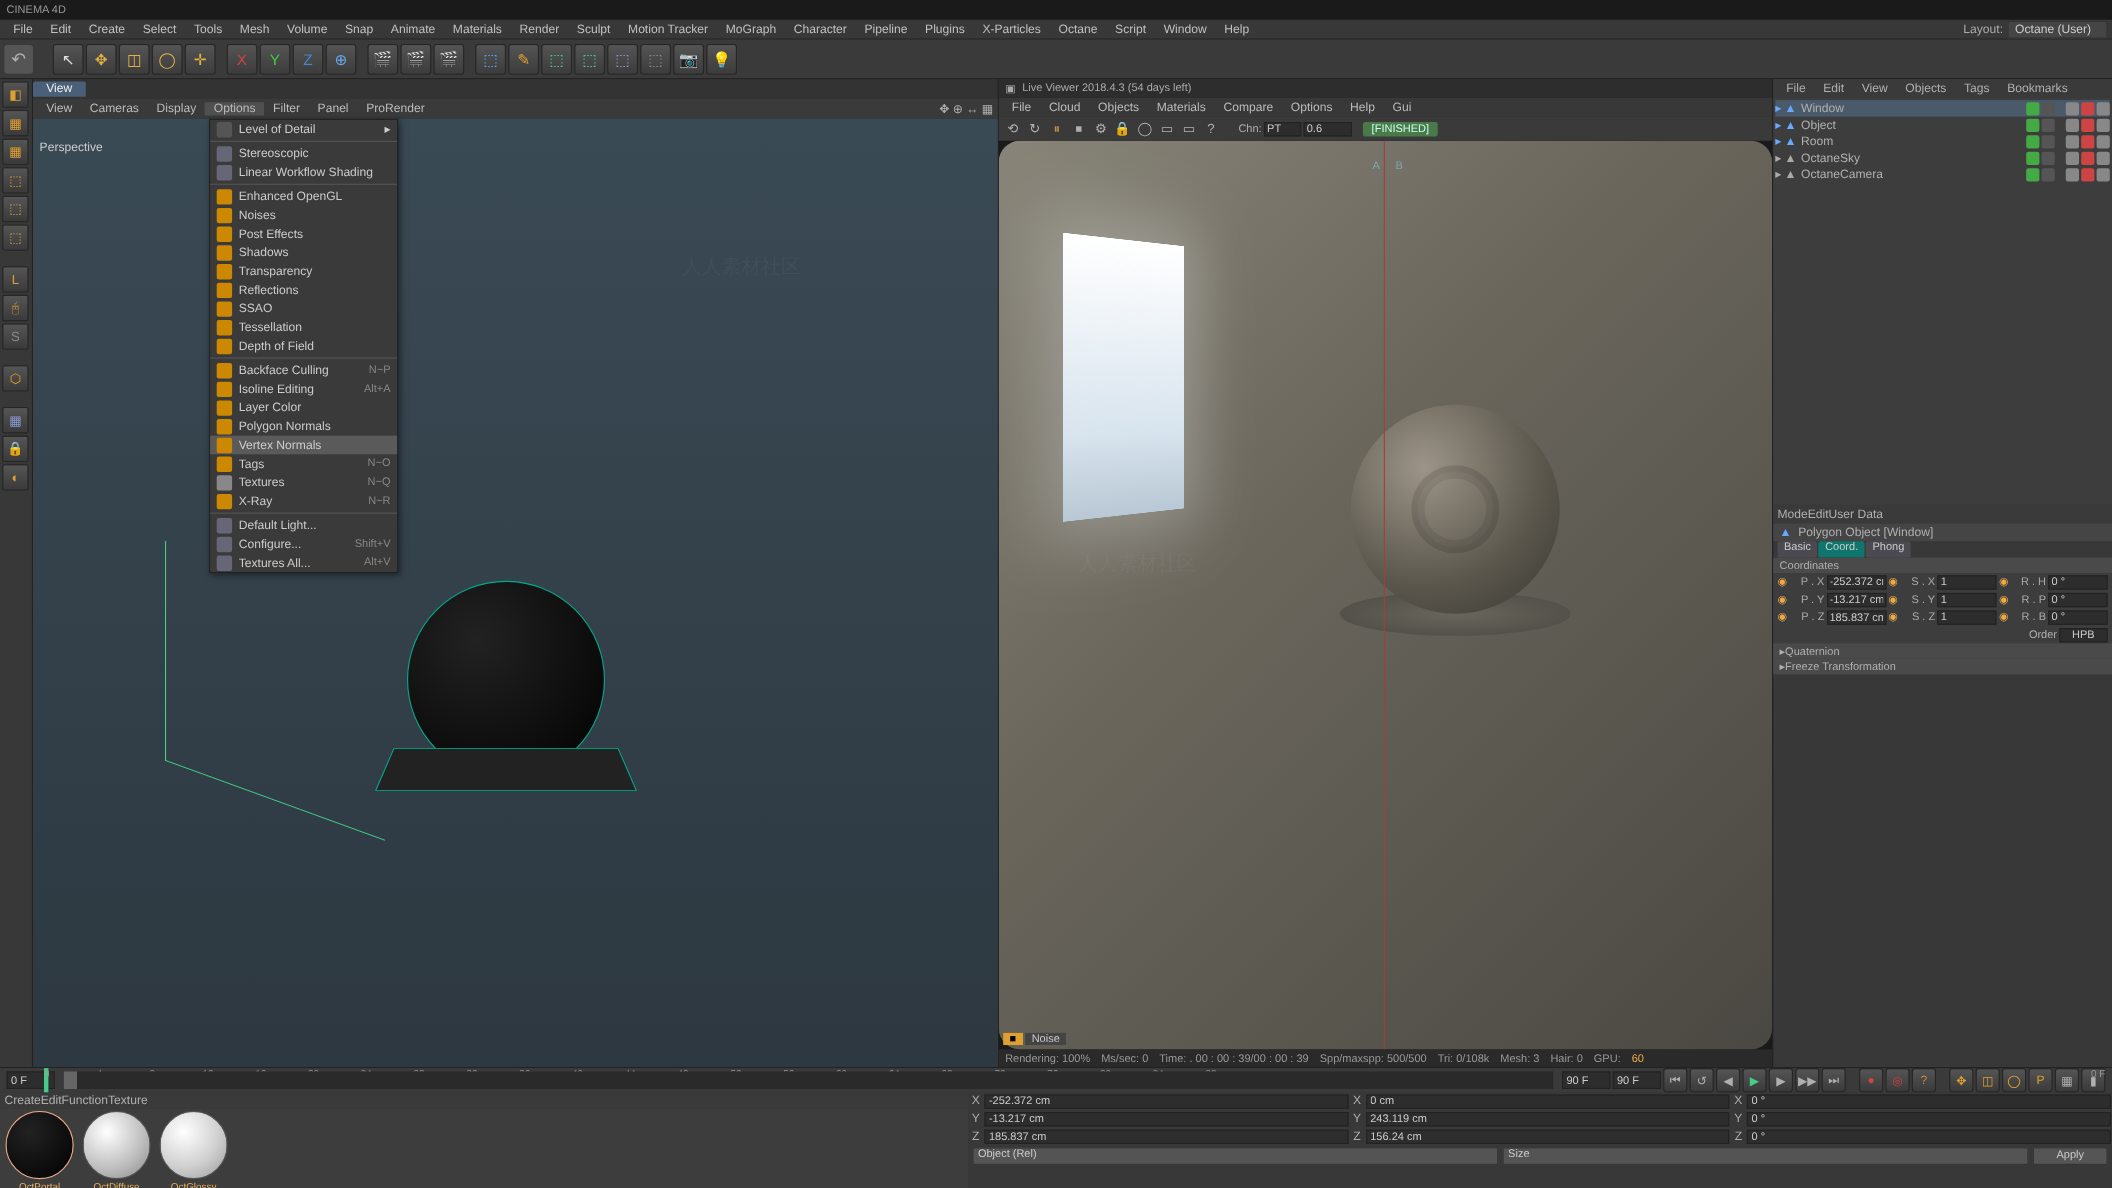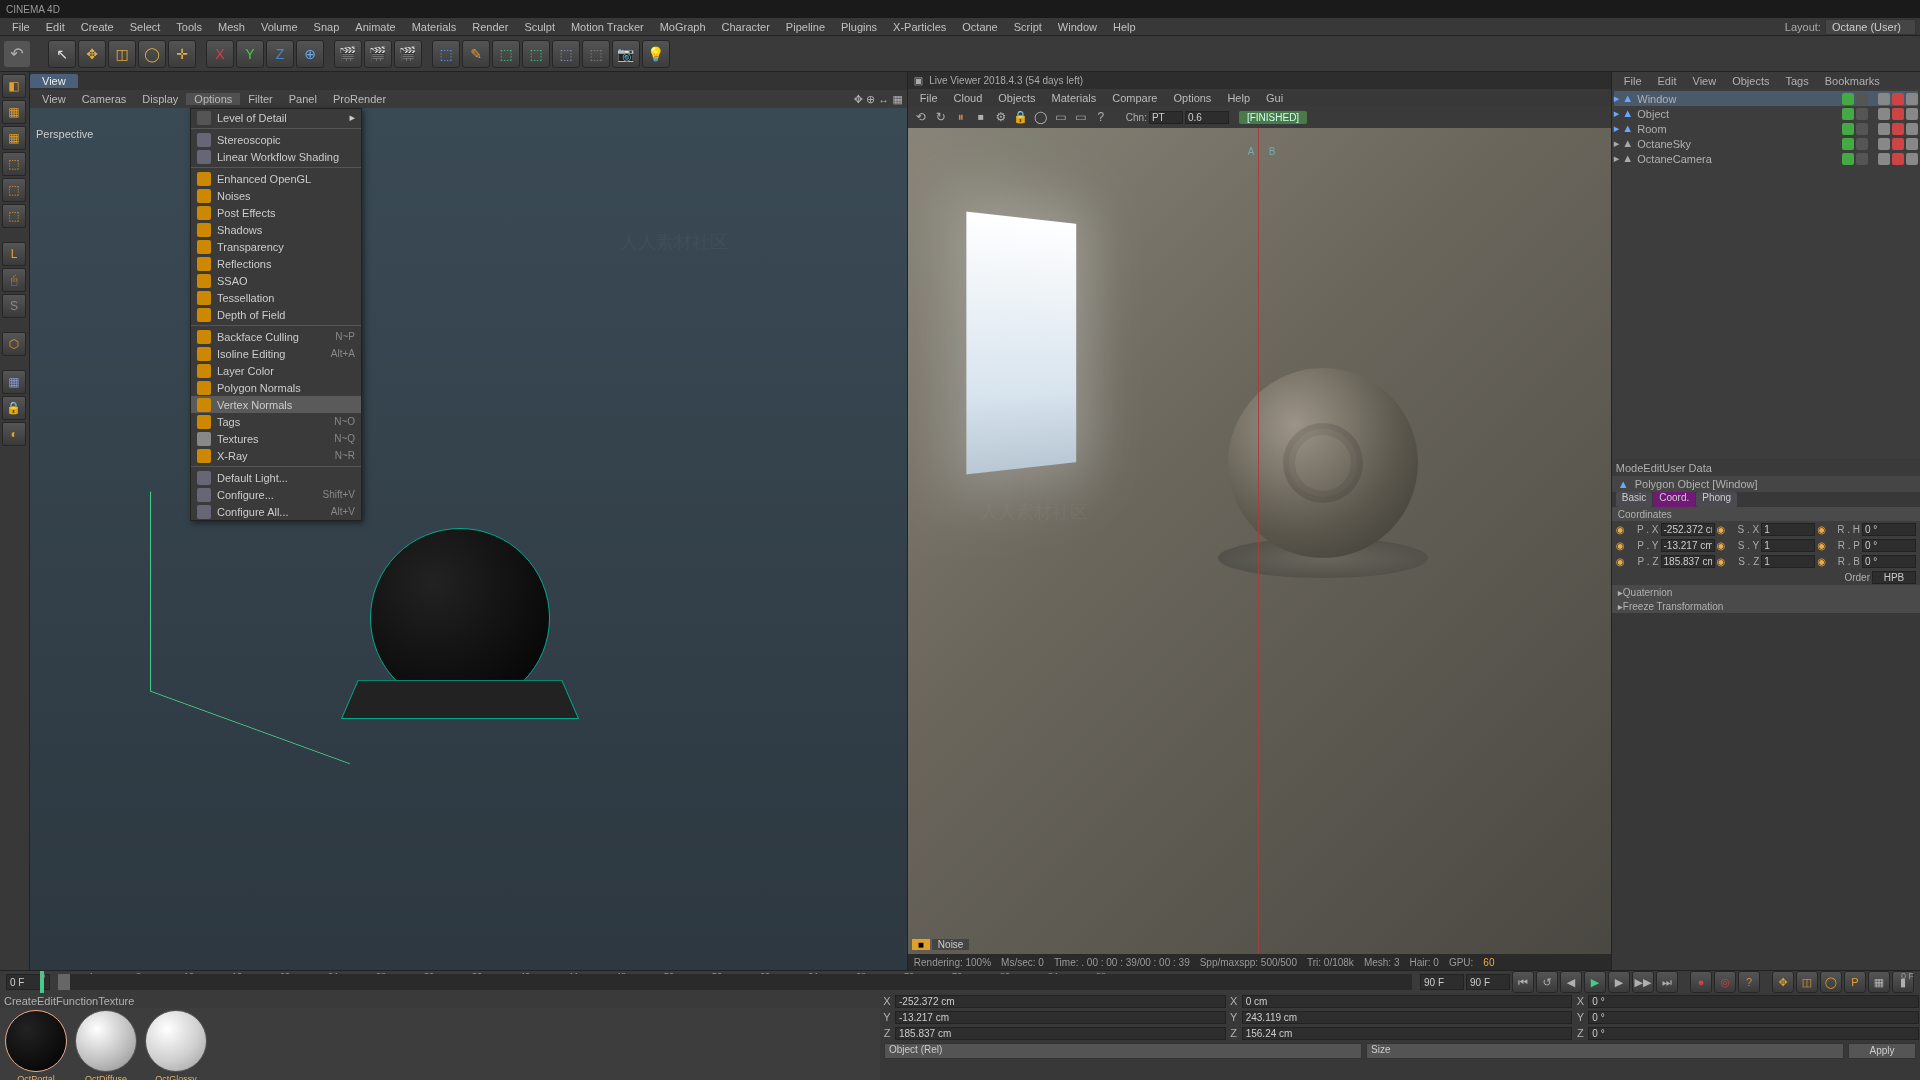--- a/index.html
+++ b/index.html
@@ -48,21 +48,21 @@
 
 .live-wrap { flex:0 0 704px; display:flex; flex-direction:column; border-left:1px solid #222; }
 .live-title { height:17px; background:#2d2d2d; display:flex; align-items:center; padding:0 6px; font-size:10px; color:#aaa; gap:6px; }
 .live-menu { height:17px; background:#383838; display:flex; align-items:center; padding:0 4px; }
 .live-menu .mi { padding:0 8px; font-size:11px; color:#bbb; }
 .live-tb { height:22px; background:#3a3a3a; display:flex; align-items:center; padding:0 4px; gap:2px; }
 .live-tb-btn { width:18px; height:18px; display:flex; align-items:center; justify-content:center; font-size:12px; border-radius:2px; }
 .live-status { padding:1px 8px; font-size:10px; background:#4a7a4a; color:#cfe; border-radius:2px; margin-left:8px; }
 .live-red { height:14px; background:#2a2a2a; color:#c44; font-size:10px; padding:0 6px; display:flex; align-items:center; }
 .render-view { flex:1; background:#1a1a1a; position:relative; overflow:hidden; }
-.render-img { position:absolute; inset:0; background:linear-gradient(135deg,#888478 0%,#6a665c 40%,#4a4842 100%); }
+.render-img { position:absolute; inset:0; background:linear-gradient(135deg,#888478 0%,#6a665c 40%,#4a4842 100%);border-radius:19px; }
 .render-window { position:absolute; left:56px; top:90px; width:120px; height:250px; background:linear-gradient(#fff,#d8e4ee 70%,#b8c8d4); transform:perspective(500px) rotateY(24deg); box-shadow:0 0 60px 20px rgba(255,255,255,0.25); }
 .render-sphere { position:absolute; left:320px; top:240px; width:190px; height:190px; border-radius:50%; background:radial-gradient(circle at 35% 30%,#9c9488,#5a564c 60%,#3a3832); }
 .render-base { position:absolute; left:310px; top:410px; width:210px; height:40px; border-radius:50%; background:radial-gradient(ellipse,#6a665c,#4a4842); }
 .render-split { position:absolute; top:0; bottom:0; left:350px; width:1px; background:#a04040; }
 .render-ab { position:absolute; top:18px; left:340px; font-size:10px; color:#7aa; letter-spacing:6px; }
 .render-od { position:absolute; bottom:4px; left:4px; display:flex; gap:2px; }
 .render-stats { height:16px; background:#2a2a2a; color:#999; font-size:10px; padding:0 6px; display:flex; align-items:center; gap:10px; }
 
 
 .right-panel { flex:0 0 280px; background:#383838; border-left:1px solid #222; display:flex; flex-direction:column; }
@@ -70,21 +70,21 @@
 .om-menu .mi { padding:0 8px; font-size:11px; }
 .om-tree { flex:0 0 370px; background:#3d3d3d; padding:2px; overflow:hidden; }
 .om-row { height:15px; display:flex; align-items:center; font-size:11px; gap:4px; }
 .om-row.sel { background:#4a5a6a; }
 .om-tags { display:flex; gap:2px; margin-left:auto; }
 .om-tag { width:12px; height:12px; border-radius:2px; }
 .attr-menu { height:17px; background:#3a3a3a; display:flex; align-items:center; padding:0 4px; }
 .attr-hdr { height:16px; background:#454545; display:flex; align-items:center; padding:0 6px; font-size:11px; gap:6px; }
 .attr-tabs { height:15px; display:flex; padding:0 4px; gap:1px; }
 .attr-tab { background:#4a4a50; color:#ccc; padding:0 6px; font-size:10px; border-radius:2px; }
-.attr-tab.act { background:#701a75; }
+.attr-tab.act { background:#0f766e; }
 .attr-sect { background:#3d3d3d; }
 .attr-sect-h { height:14px; background:#4a4a4a; padding:0 6px; font-size:10px; display:flex; align-items:center; }
 .coord-row { height:16px; display:flex; align-items:center; padding:0 4px; gap:2px; font-size:10px; }
 .coord-lbl { width:32px; text-align:right; color:#aaa; }
 .coord-inp { width:54px; height:13px; background:#2d2d2d; border:1px solid #222; color:#ccc; font-size:10px; padding:0 2px; }
 
 
 .timeline-area { position:absolute; bottom:0; left:0; right:0; height:110px; background:#383838; border-top:1px solid #222; display:flex; flex-direction:column; }
 .tl-ruler { height:22px; background:linear-gradient(#3a3a3a,#303030); position:relative; display:flex; align-items:center; padding:0 40px; }
 .tl-tick { position:absolute; top:0; font-size:9px; color:#999; }
@@ -307,21 +307,21 @@
             <span class="dd-ico" style="background: rgb(102, 102, 119);"></span>
             <span class="dd-label">Default Light...</span>
           </div>
           <div class="dd-item">
             <span class="dd-ico" style="background: rgb(102, 102, 119);"></span>
             <span class="dd-label">Configure...</span>
             <span class="dd-sc">Shift+V</span>
           </div>
           <div class="dd-item">
             <span class="dd-ico" style="background: rgb(102, 102, 119);"></span>
-            <span class="dd-label">Configure All...</span>
+            <span class="dd-label">Textures All...</span>
             <span class="dd-sc">Alt+V</span>
           </div>
         </div>
     </div>
     <div class="viewport">
       <div class="vp-title">Perspective</div>
       <div class="scene3d">
         <div class="sphere-obj"></div>
         <div class="base-obj"></div>
         <div style="position:absolute;left:120px;top:420px;width:200px;height:200px;border-left:1px solid #4c8;border-bottom:1px solid #4c8;transform:skewY(20deg)"></div>

